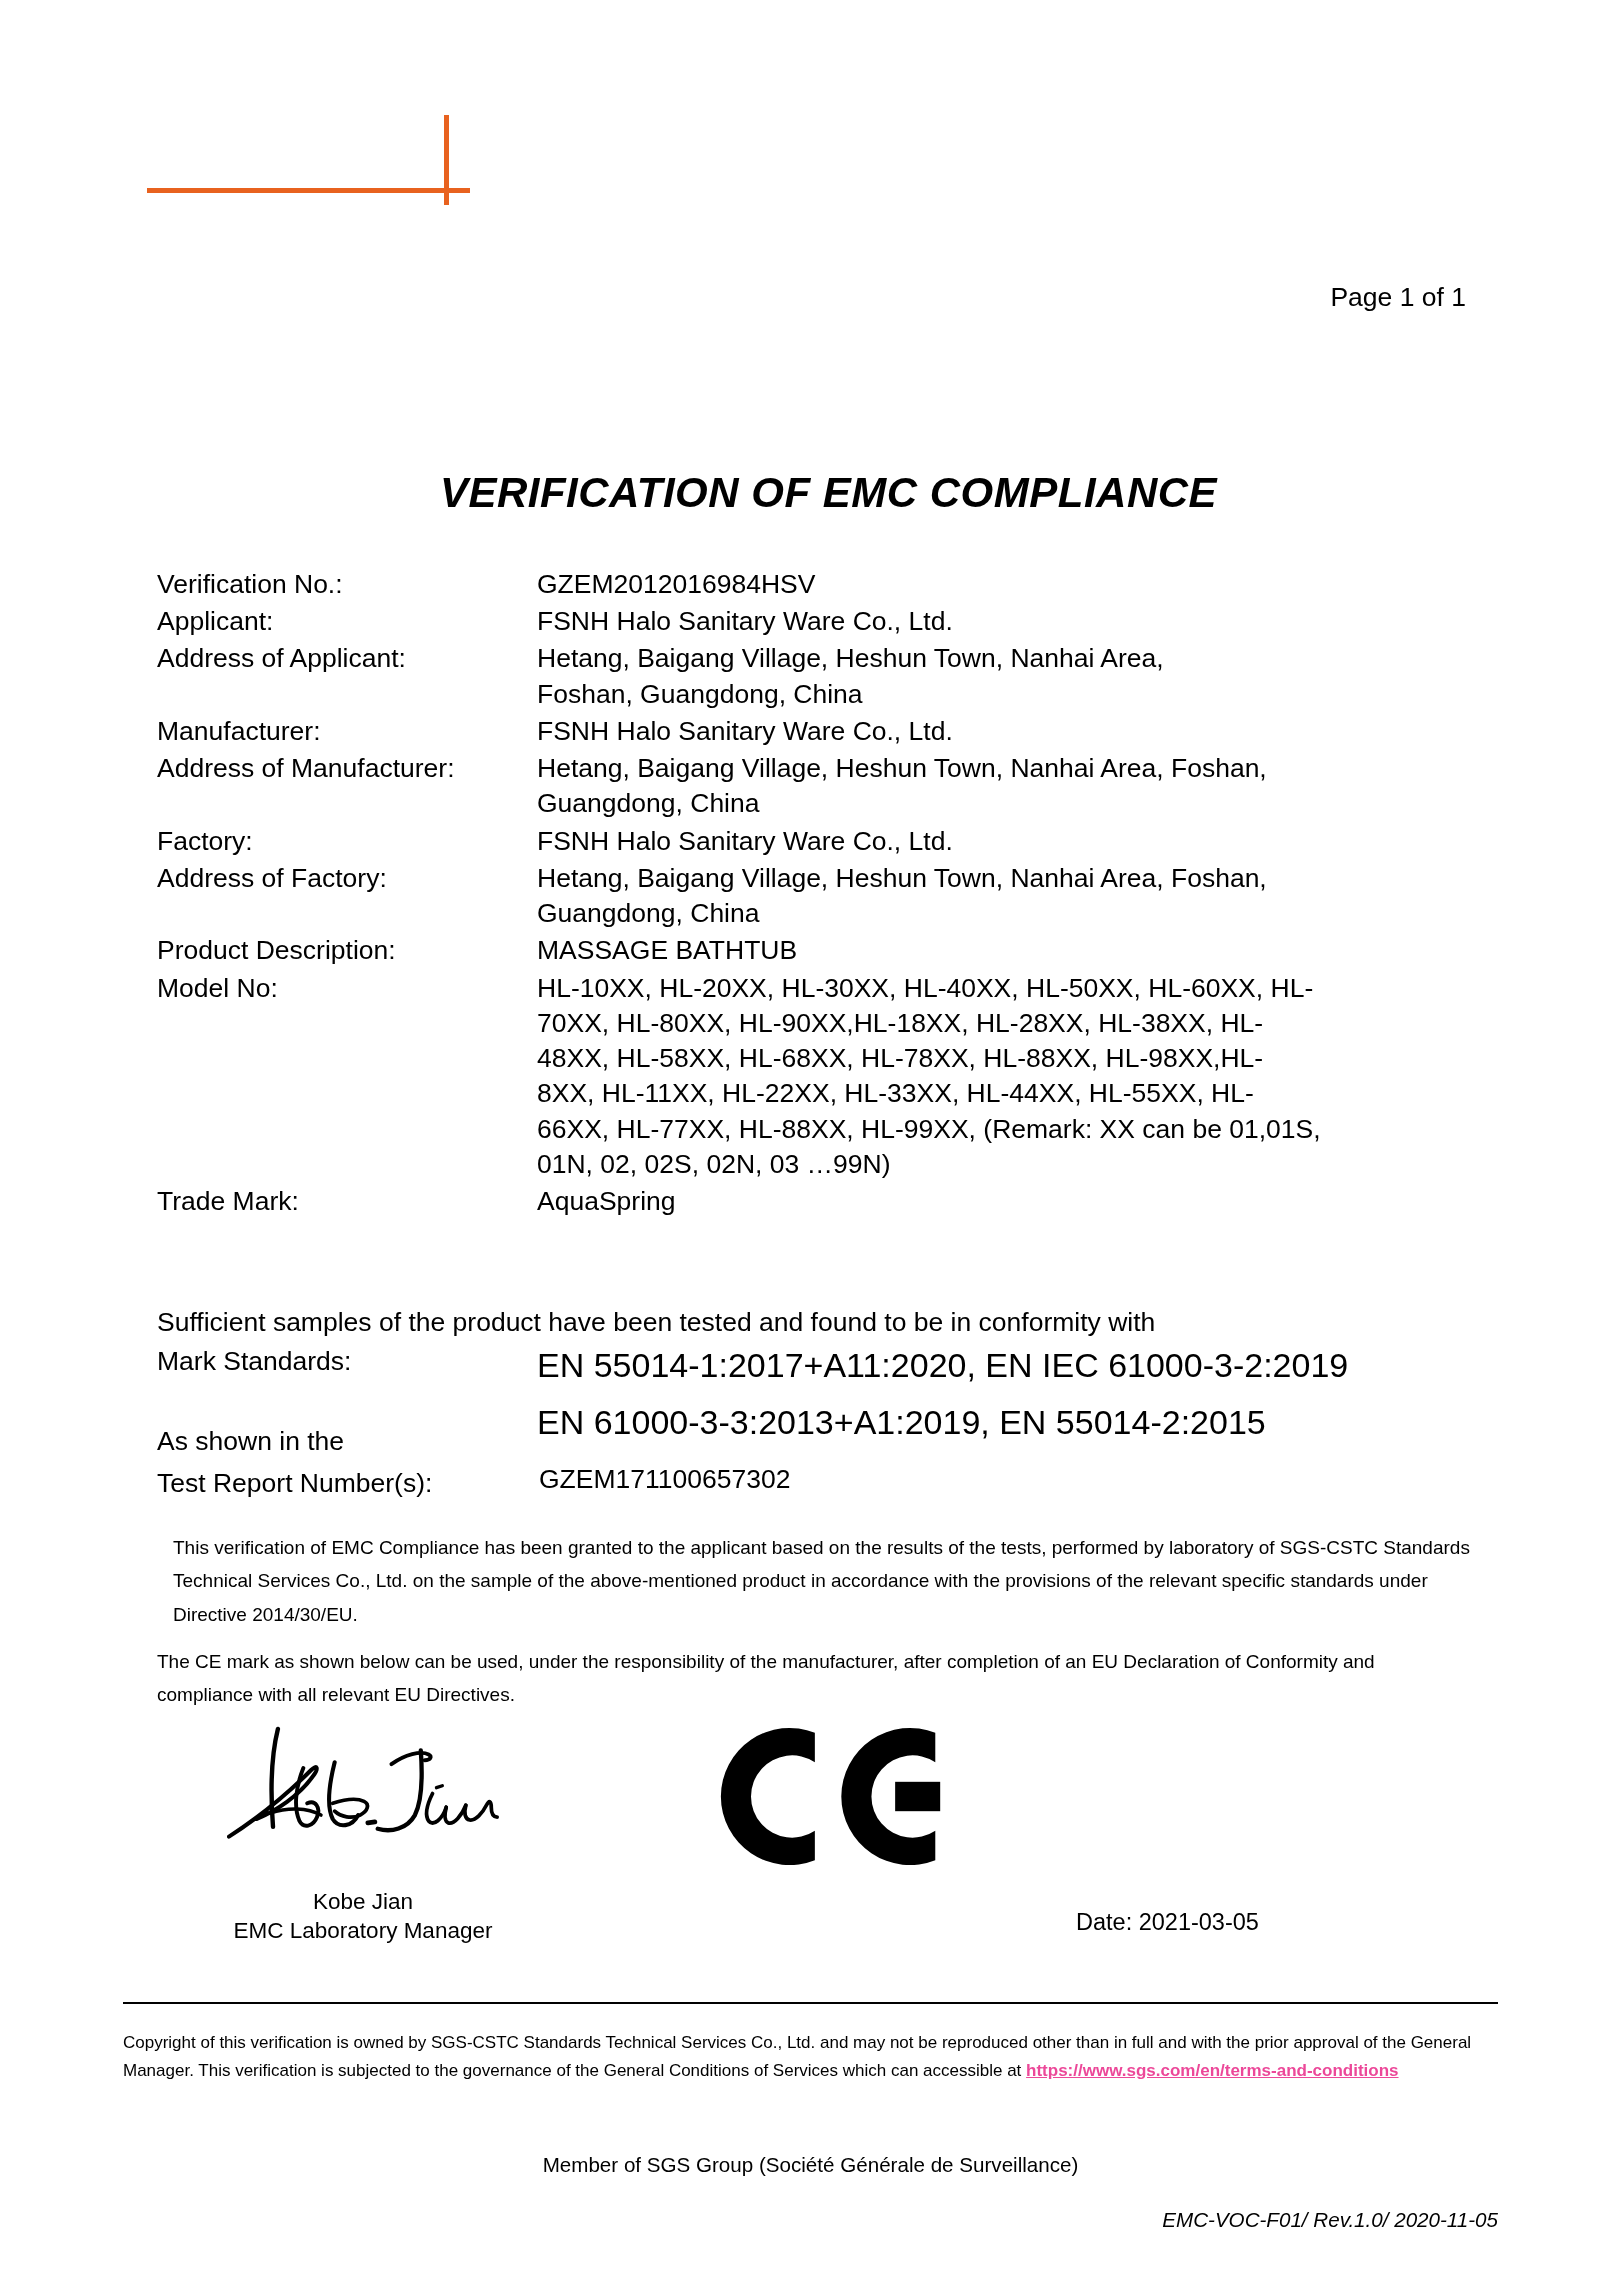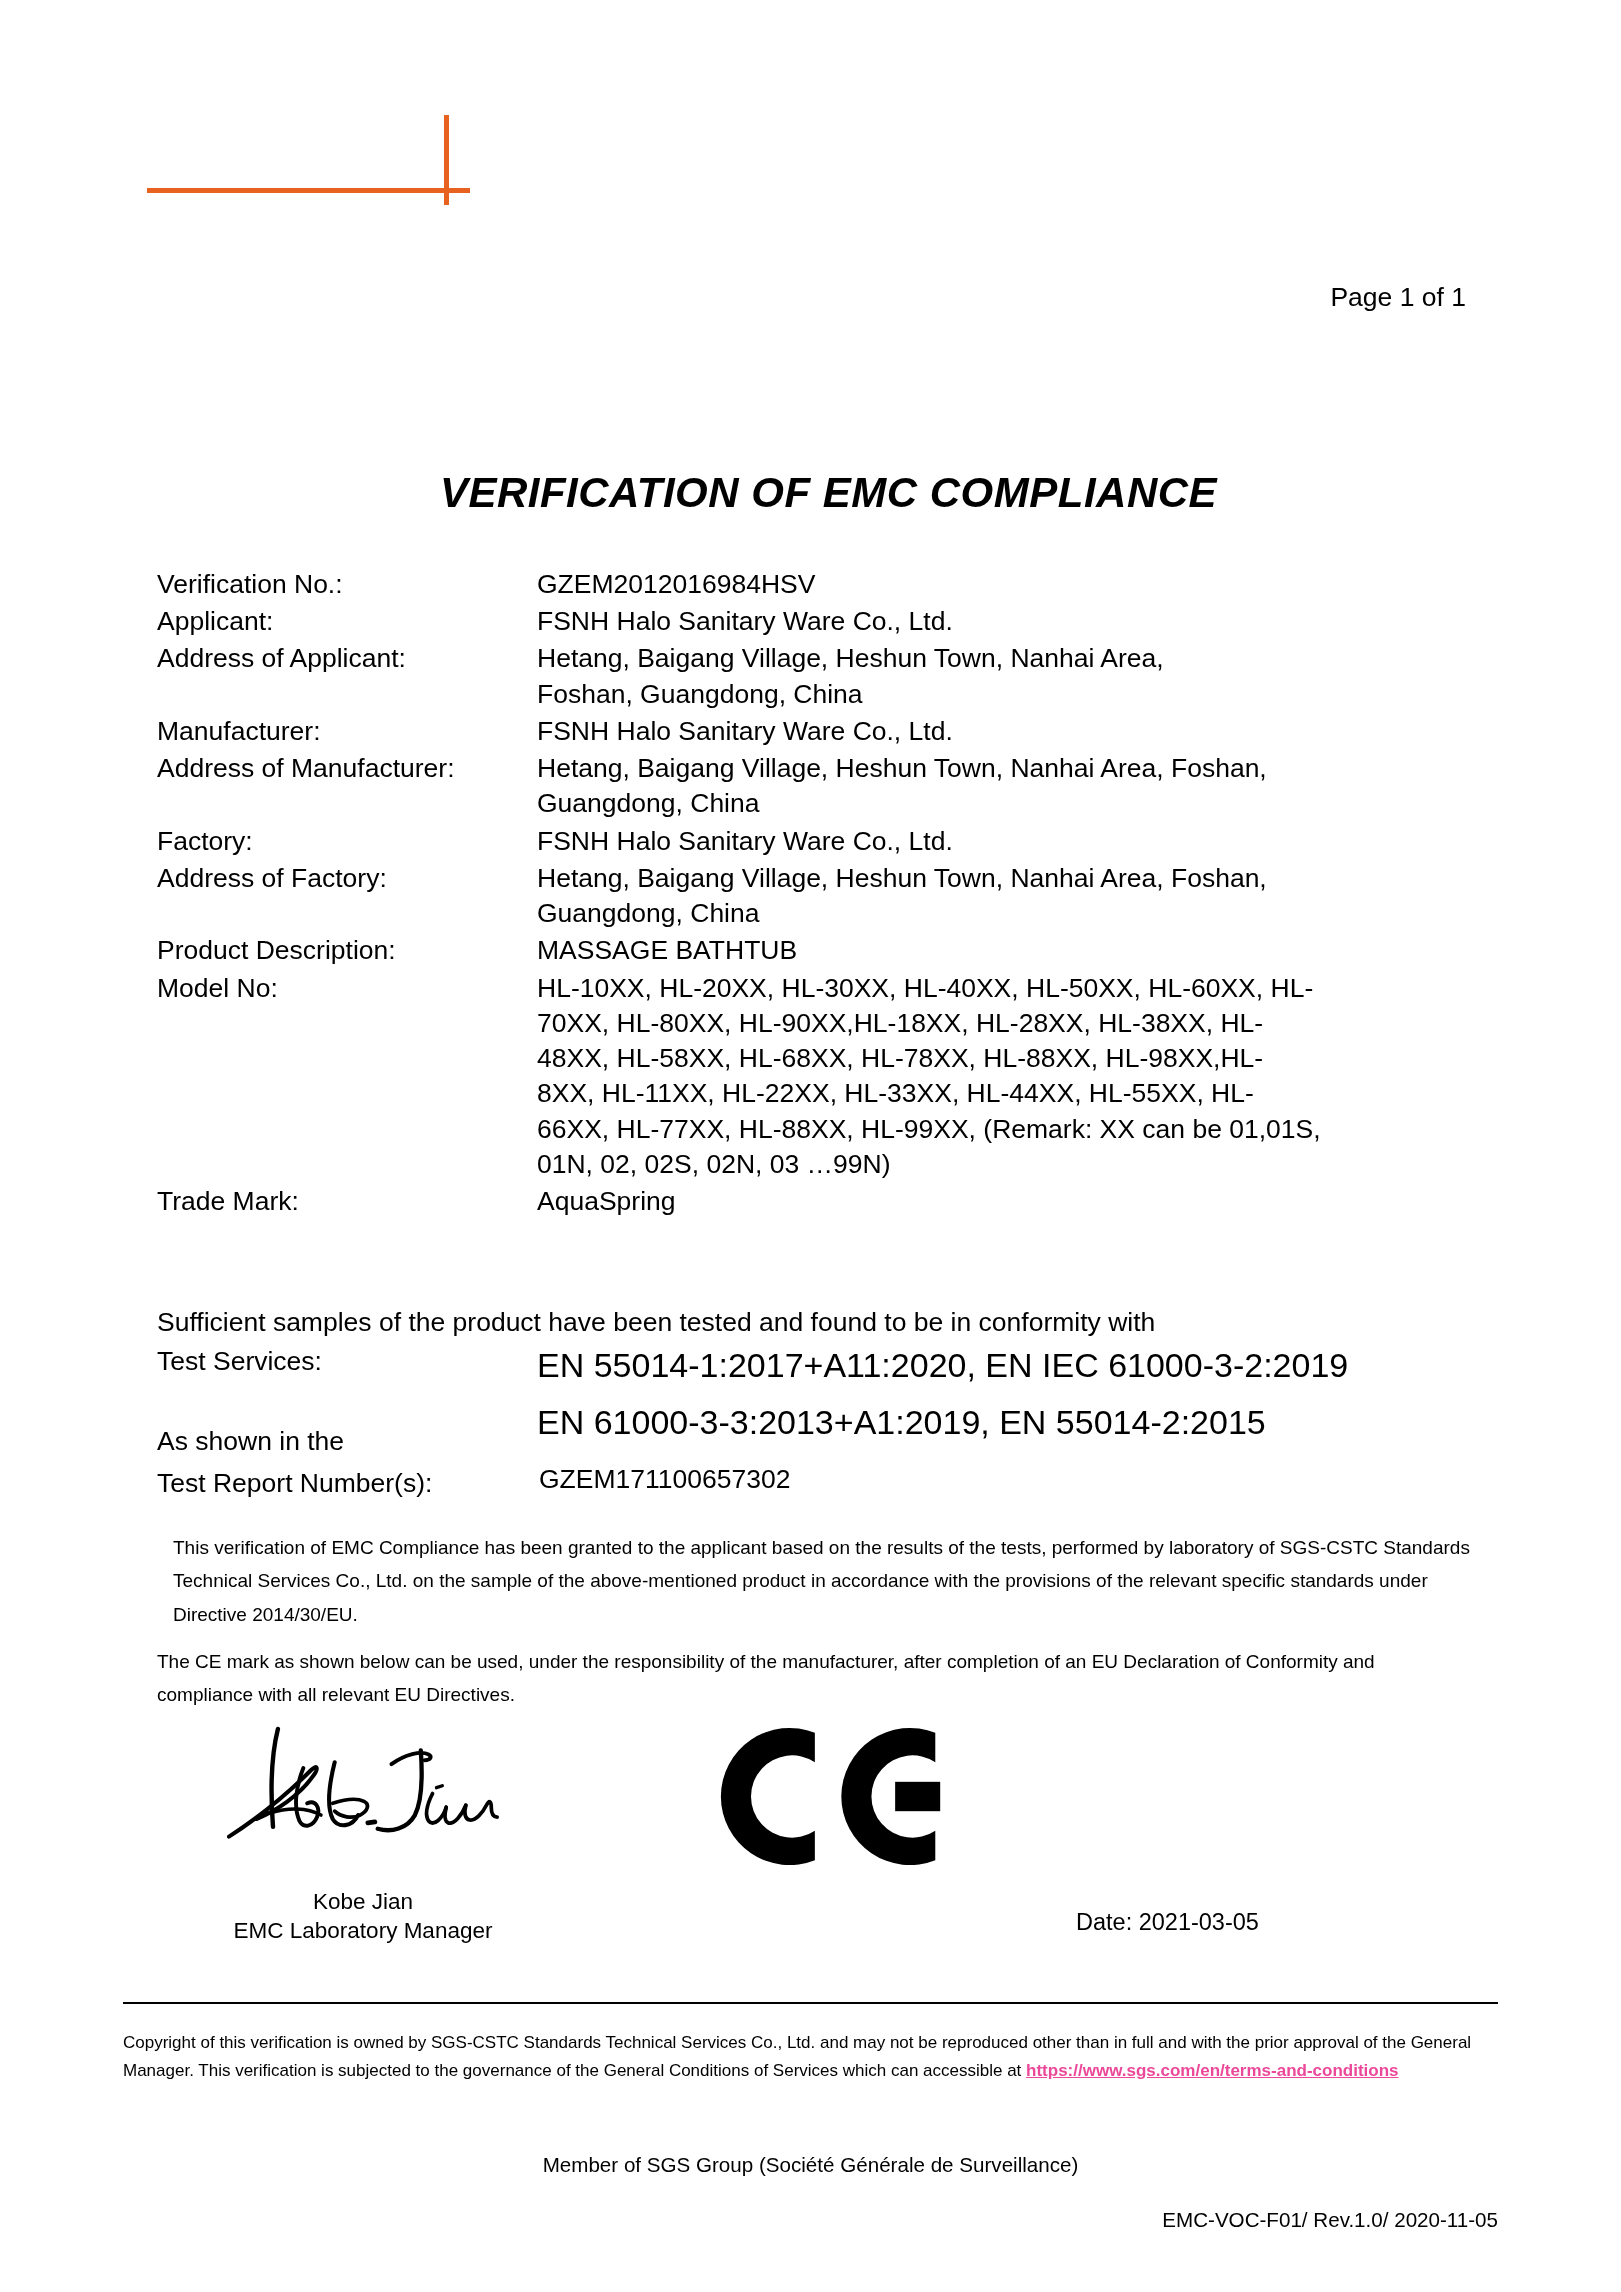--- a/index.html
+++ b/index.html
@@ -225,20 +225,21 @@
     right: 0;
     top: 2153px;
     text-align: center;
     font-size: 20.6px;
   }
   .form-code {
     position: absolute;
     right: 123px;
     top: 2208px;
     font-size: 20.6px;
+    font-style: italic;
   }
 </style>
 </head>
 <body>
 
 <div class="page">
 
   <div class="logo">
     <div class="logo-hline"></div>
     <div class="logo-vline"></div>
@@ -295,21 +296,21 @@
     </div>
     <div class="field-row">
       <div class="field-label">Trade Mark:</div>
       <div class="field-value">AquaSpring</div>
     </div>
   </div>
 
   <div class="statement">Sufficient samples of the product have been tested and found to be in conformity with</div>
 
   <div class="ts-block">
-    <div class="ts-label">Test Services:</div>
+    <div class="ts-label">Mark Standards:</div>
     <div class="ts-lines">
       <div>EN 55014-1:2017+A11:2020, EN IEC 61000-3-2:2019</div>
       <div>EN 61000-3-3:2013+A1:2019, EN 55014-2:2015</div>
     </div>
   </div>
 
   <div class="as-shown">As shown in the</div>
   <div class="trn-label">Test Report Number(s):</div>
   <div class="trn-value">GZEM171100657302</div>
 

